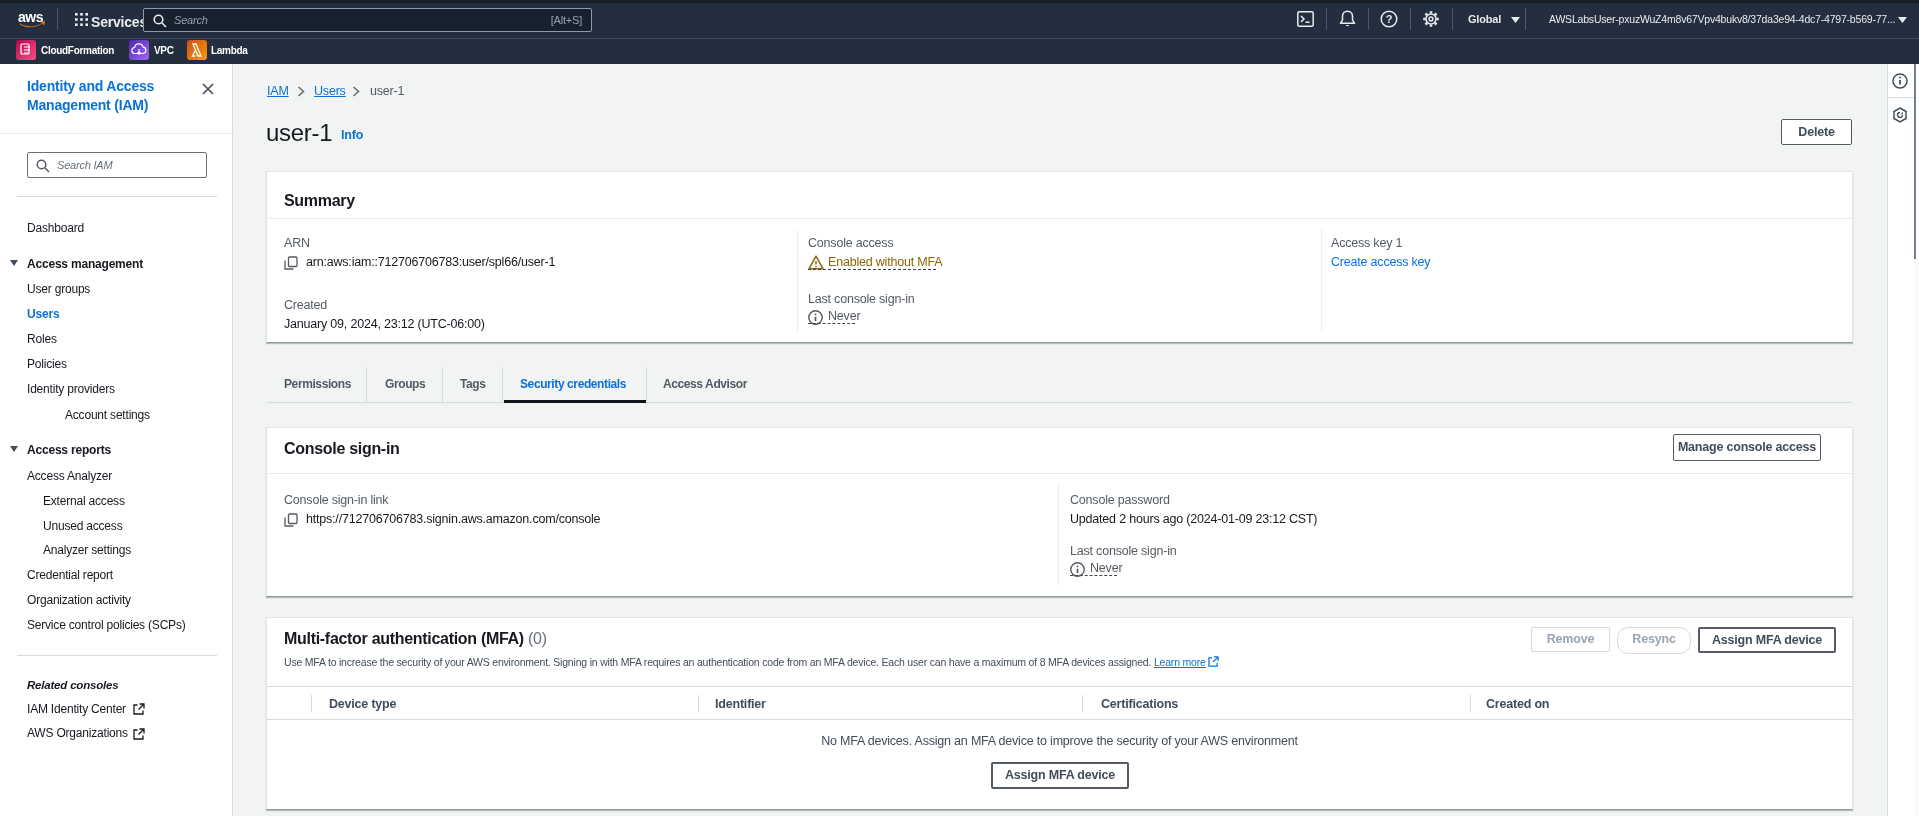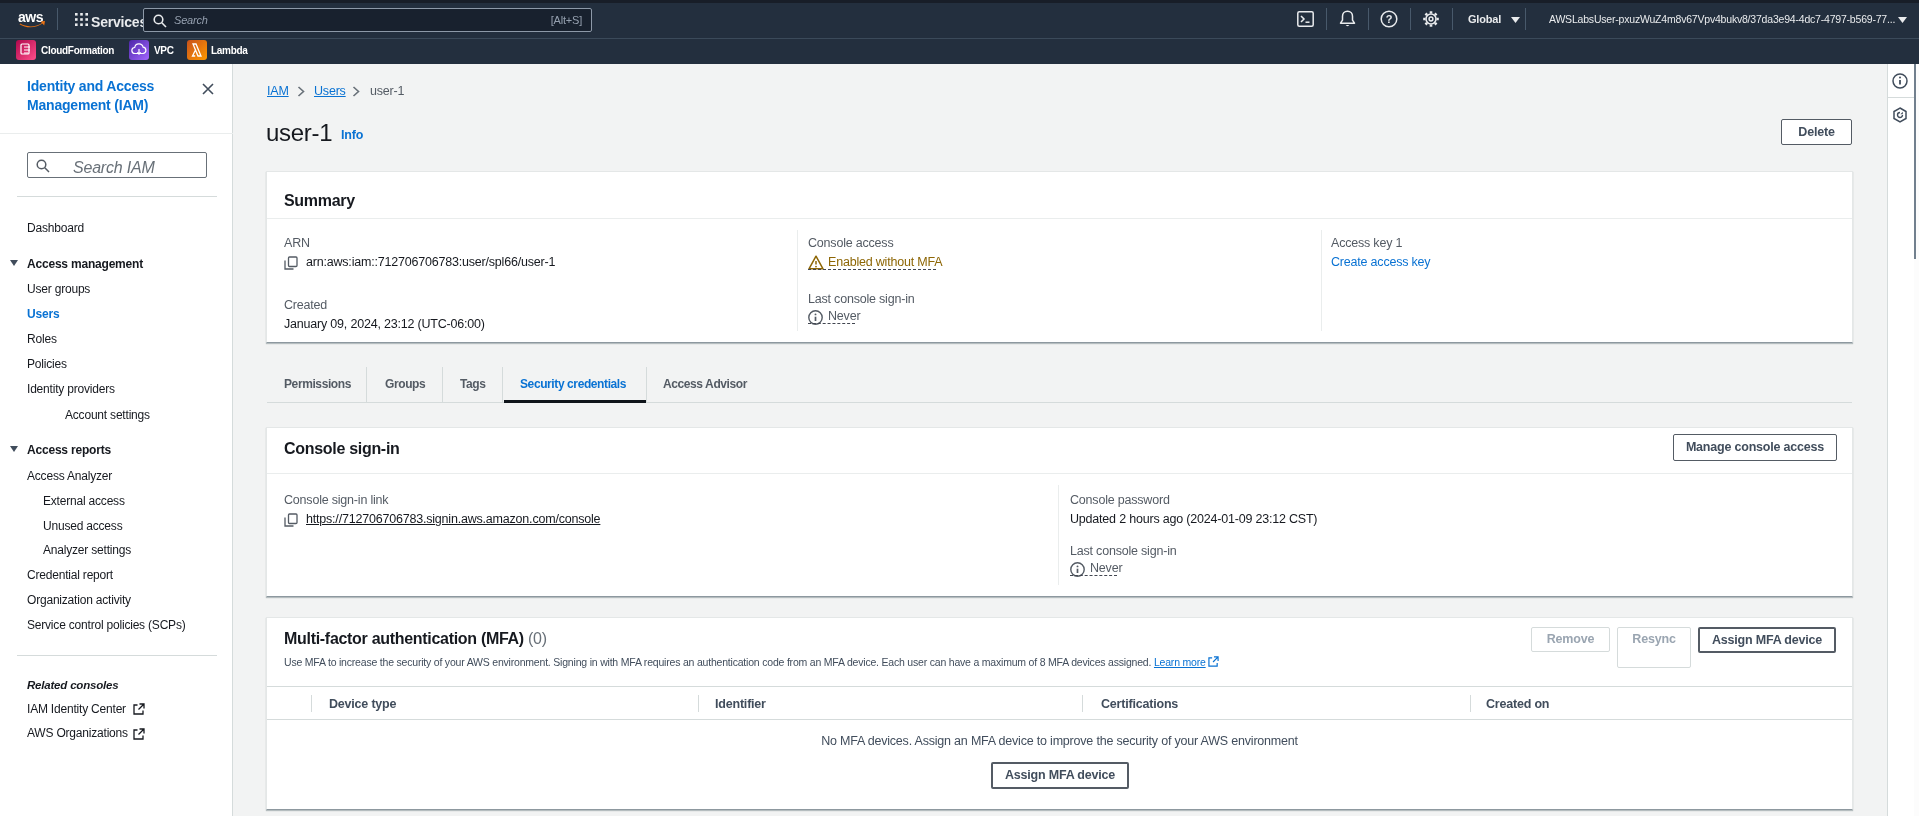--- a/index.html
+++ b/index.html
@@ -13,21 +13,21 @@
 #searchbox { position:absolute; left:143px; top:8px; width:449px; height:24px; background:#18212e; border:1px solid #8d99a8; border-radius:2px; }
 #searchbox .ph { position:absolute; left:30px; top:5px; font-size:11px; font-style:italic; color:#95a0af; }
 #searchbox .kbd { position:absolute; right:9px; top:5px; font-size:11px; color:#95a0af; }
 .toptext { color:#e9ebed; font-size:10.5px; white-space:nowrap; position:absolute; }
 .favico { position:absolute; width:20px; height:20px; border-radius:3px; top:40px; }
 .favlabel { position:absolute; top:45px; font-size:10px; letter-spacing:-0.3px; font-weight:bold; color:#ffffff; }
 
 #sidebar { position:absolute; left:0; top:64px; width:233px; height:752px; background:#fff; border-right:1px solid #d5dbdb; }
 .sdiv { position:absolute; left:0px; width:233px; height:1px; background:#eaeded; }
 #sidesearch { position:absolute; left:27px; top:152px; width:180px; height:26px; border:1px solid #687078; border-radius:2px; background:#fff; }
-#sidesearch .ph { position:absolute; left:45px; top:6px; font-size:16px; font-style:italic; color:#687078; }
+#sidesearch .ph { position:absolute; left:29px; top:6px; font-size:11px; font-style:italic; color:#687078; }
 .nav { position:absolute; left:27px; font-size:12px; color:#16191f; white-space:nowrap; }
 .nav2 { left:43px; }
 .navhead { font-weight:bold; }
 .navblue { color:#0972d3; font-weight:bold; }
 .tri { position:absolute; left:10px; width:0; height:0; border-left:4.5px solid transparent; border-right:4.5px solid transparent; border-top:6px solid #414d5c; }
 
 #toolpanel { position:absolute; left:1887px; top:64px; width:27px; height:752px; background:#fff; border-left:1px solid #d5dbdb; }
 #scrollstrip { position:absolute; left:1914px; top:64px; width:5px; height:752px; background:#fcfcfc; }
 #scrollthumb { position:absolute; left:1914px; top:64px; width:2px; height:195px; background:#72808e; }
 .card { position:absolute; left:266px; width:1587px; background:#fff; border:1px solid #e4e7e7; border-bottom-color:#8d989f; box-shadow:0 1px 1px rgba(0,28,36,.25); }
@@ -266,46 +266,46 @@
 <div class="tab" style="left:460px;top:377px;">Tags</div>
 <div class="tabsep" style="left:502px;"></div>
 <div class="tab" style="left:520px;top:377px;color:#0972d3;">Security credentials</div>
 <div class="tabsep" style="left:646px;"></div>
 <div class="tab" style="left:663px;top:377px;">Access Advisor</div>
 <div class="hdiv" style="left:267px;top:402px;width:1585px;background:#d5dbdb;"></div>
 <div class="abs" style="left:504px;top:400px;width:142px;height:3px;background:#0f141a;"></div>
 
 <div class="card" style="top:427px;height:170px;"></div>
 <div class="cardhead abs" style="left:284px;top:440px;">Console sign-in</div>
-<div class="btn" style="left:1673px;top:434px;width:164px;height:27px;line-height:25px;">Manage console access</div>
+<div class="btn" style="left:1673px;top:434px;width:148px;height:27px;line-height:25px;">Manage console access</div>
 <div class="hdiv" style="left:267px;top:473px;width:1585px;"></div>
 <div class="vdiv" style="left:1058px;top:485px;height:100px;"></div>
 <div class="label" style="left:284px;top:493px;">Console sign-in link</div>
 <svg class="icon" style="left:284px;top:513px;" width="14" height="14" viewBox="0 0 14 14">
     <g fill="none" stroke="#545b64" stroke-width="1.3">
       <rect x="4.5" y="1" width="8.5" height="9.5" rx="1"></rect>
       <path d="M9.5 13H1V4.5"></path>
     </g>
   </svg>
-<div class="value" style="left:306px;top:512px;text-decoration:underline;">https://712706706783.signin.aws.amazon.com/console</div>
+<div class="value" style="left:306px;top:512px;">https://712706706783.signin.aws.amazon.com/console</div>
 <div class="label" style="left:1070px;top:493px;">Console password</div>
 <div class="value" style="left:1070px;top:512px;">Updated 2 hours ago (2024-01-09 23:12 CST)</div>
 <div class="label" style="left:1070px;top:544px;">Last console sign-in</div>
 <svg class="icon" style="left:1070px;top:562px;" width="15" height="15" viewBox="0 0 15 15">
     <circle cx="7.5" cy="7.5" r="6.7" fill="none" stroke="#545b64" stroke-width="1.4"></circle>
     <circle cx="7.5" cy="4.4" r="0.95" fill="#545b64"></circle>
     <line x1="7.5" y1="6.7" x2="7.5" y2="11" stroke="#545b64" stroke-width="1.7"></line>
   </svg>
 <div class="value" style="left:1090px;top:561px;color:#545b64;">Never</div>
 <div class="abs" style="left:1070px;top:575px;width:47px;border-bottom:1.5px dashed #424650;"></div>
 
 <div class="card" style="top:617px;height:193px;"></div>
 <div class="cardhead abs" style="left:284px;top:630px;">Multi-factor authentication (MFA) <span style="color:#687078;font-weight:normal;">(0)</span></div>
 <div class="btn disabled" style="left:1531px;top:627px;width:79px;height:25px;line-height:23px;">Remove</div>
-<div class="btn disabled" style="left:1617px;top:627px;width:74px;height:41px;line-height:23px;">Resync</div>
+<div class="btn disabled" style="left:1617px;top:627px;width:74px;height:27px;line-height:23px;border-radius:11px;">Resync</div>
 <div class="btn primary" style="left:1698px;top:627px;width:138px;height:26px;line-height:22px;">Assign MFA device</div>
 <div class="abs" style="left:284px;top:656px;font-size:10.5px;color:#414d5c;">Use MFA to increase the security of your AWS environment. Signing in with MFA requires an authentication code from an MFA device. Each user can have a maximum of 8 MFA devices assigned. <span class="bluelink" style="text-decoration:underline;">Learn more</span>
 <svg style="display:inline-block;vertical-align:-1px;" width="11" height="11" viewBox="0 0 12 12">
       <g fill="none" stroke="#0972d3" stroke-width="1.3">
         <path d="M4.5 2H1v9h9V7.5"></path>
         <path d="M6.5 1H11v4.5M11 1L5.5 6.5"></path>
       </g>
     </svg>
 </div>
 <div class="hdiv" style="left:267px;top:686px;width:1585px;background:#d5dbdb;"></div>

